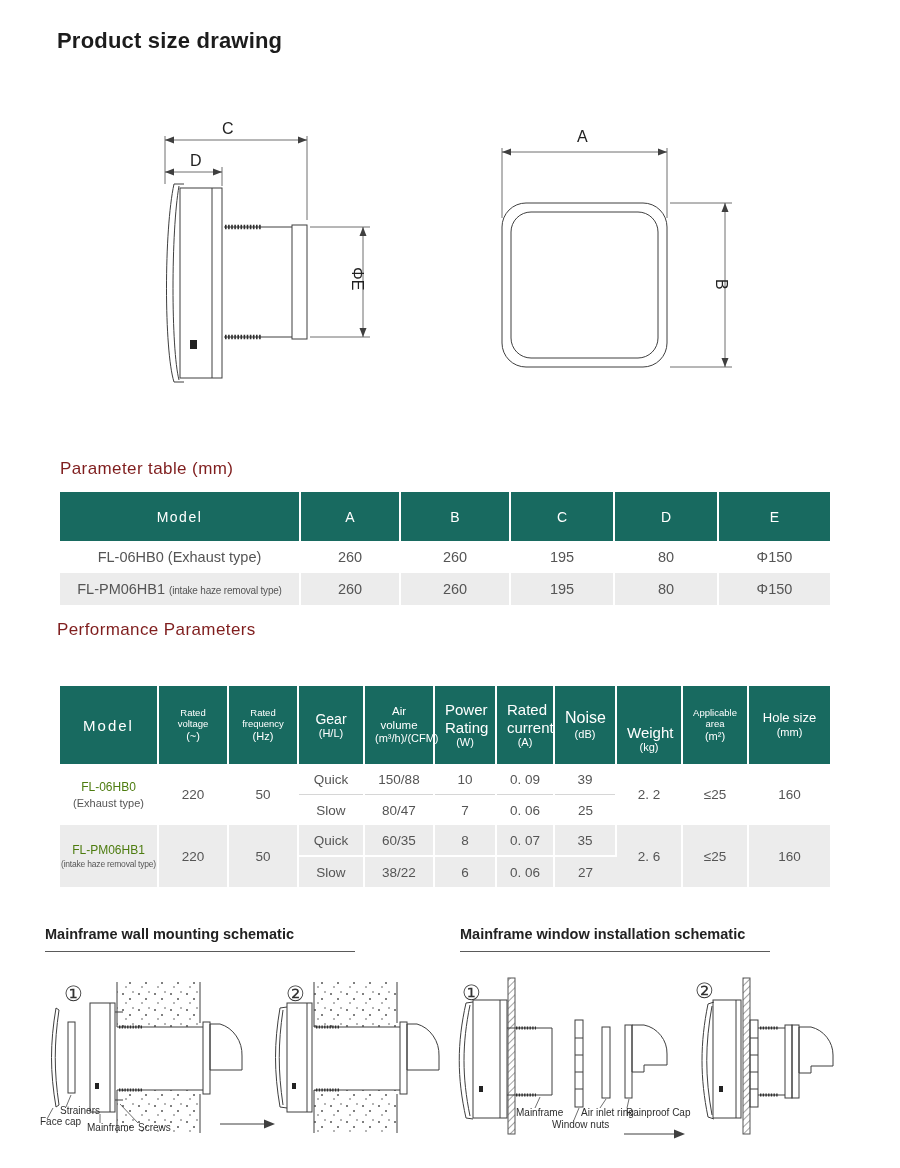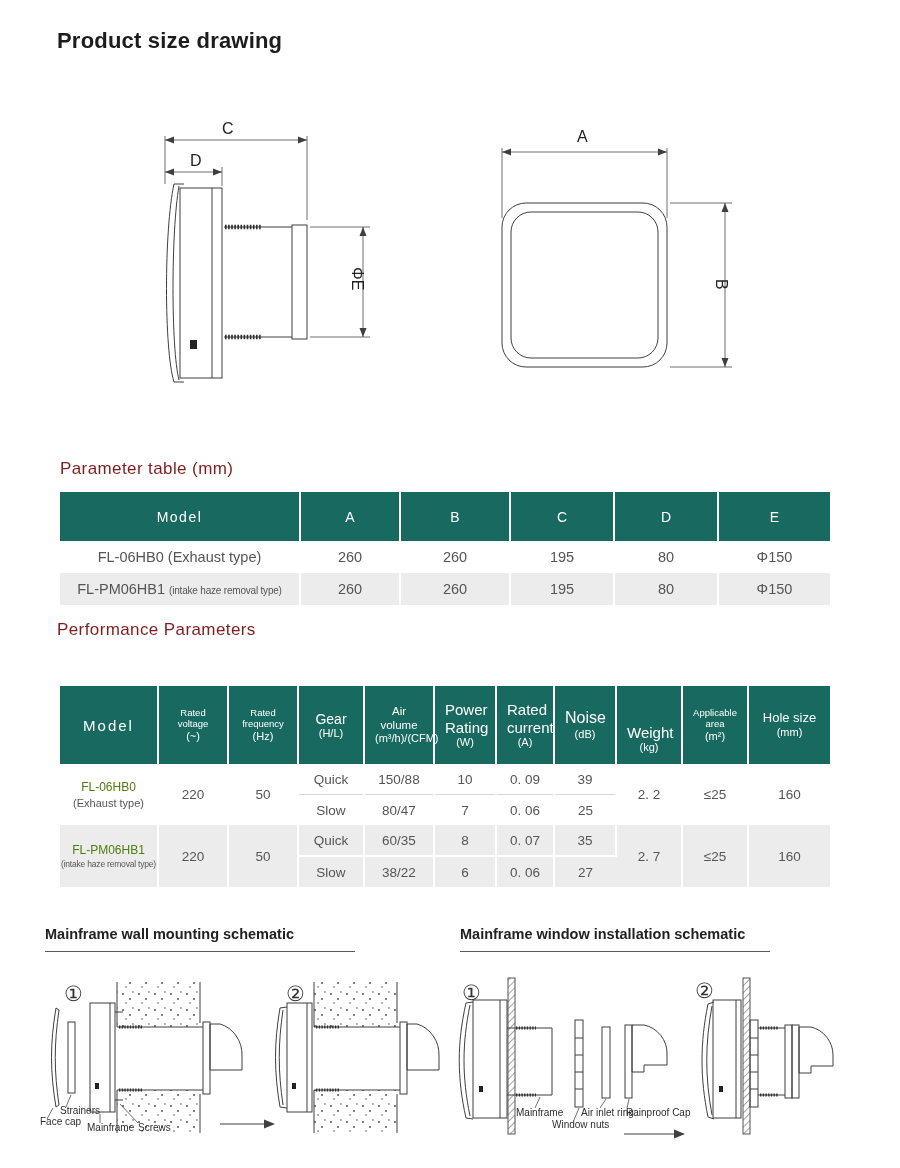--- a/index.html
+++ b/index.html
@@ -277,21 +277,21 @@
             <div class="mname">FL-PM06HB1</div>
             <div class="mnote small">(intake haze removal type)</div>
           </td>
         <td rowspan="2">220</td>
         <td rowspan="2">50</td>
         <td class="div">Quick</td>
         <td class="div">60/35</td>
         <td class="div">8</td>
         <td class="div">0. 07</td>
         <td class="div">35</td>
-        <td rowspan="2">2. 7</td>
+        <td rowspan="2">2. 6</td>
         <td rowspan="2">≤25</td>
         <td rowspan="2">160</td>
       </tr>
       <tr>
         <td>Slow</td>
         <td>38/22</td>
         <td>6</td>
         <td>0. 06</td>
         <td>27</td>
       </tr>

